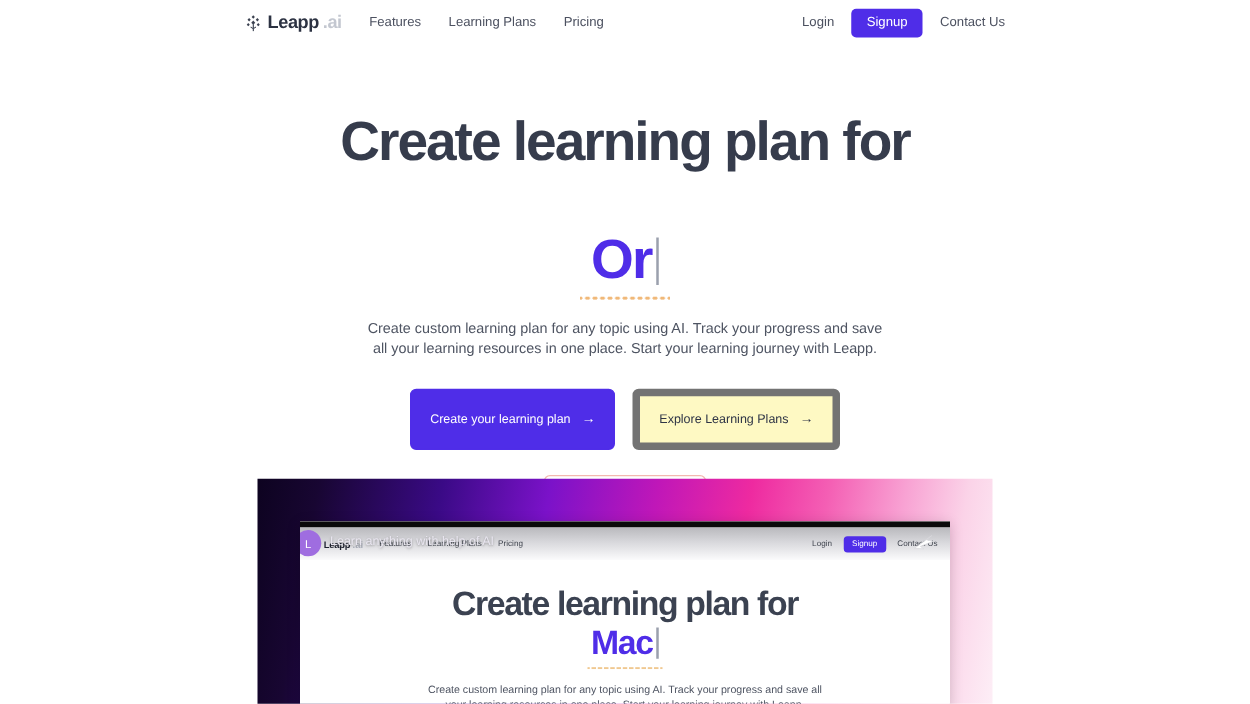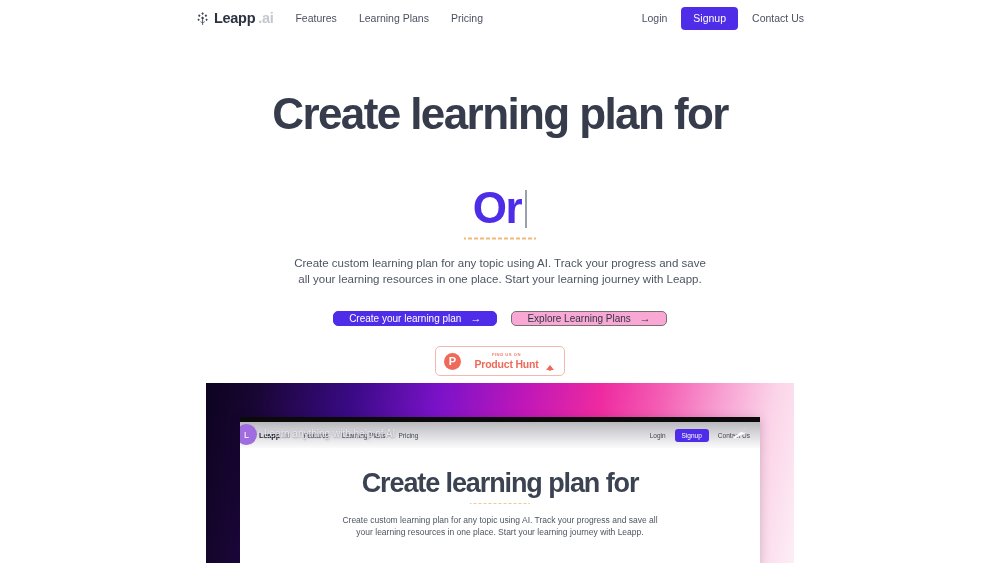--- a/index.html
+++ b/index.html
@@ -95,27 +95,27 @@
   }
   .cta-row {
     margin-top: 24px;
     display: flex;
     justify-content: center;
     gap: 14px;
   }
   .cta {
     display: inline-flex; align-items: center; gap: 9px;
     font-size: 10px;
-    padding: 1px 15px;
+    padding: 13px 15px;
     border-radius: 5px;
     cursor: pointer;
     white-space: nowrap;
   }
   .cta-primary { background: #4f2de8; color: #fff; border: 1px solid #4f2de8; }
-  .cta-secondary { background: #f9a8d4; color: #2f3546; border: 1px solid #737373; }
+  .cta-secondary { background: #fef9c3; color: #2f3546; border: 6px solid #737373; }
   .arrow { font-size: 11px; line-height: 1; }
 
   
   .ph-wrap { margin-top: 20px; display: flex; justify-content: center; }
   .ph-badge {
     width: 130px; height: 30px;
     border: 1px solid #f3b8b0;
     border-radius: 5px;
     background: #fff;
     display: flex; align-items: center;
@@ -345,18 +345,22 @@
       <div class="avatar">L</div>
       <div class="overlay-text">Learn anything with help of AI</div>
 
       <svg class="cursor-glyph" viewBox="0 0 24 24">
         <path d="M4 17 L19 6 L14 9.5 L20 11 L9 15.5 L12 17.5 Z" fill="#ffffff" stroke="#d8d8dc" stroke-width="0.6"></path>
       </svg>
     </div>
 
     <div class="inner-hero">
       <div class="inner-headline">Create learning plan for</div>
+      <div class="inner-sub-row">
+        <span class="inner-typed">Mac</span>
+        <span class="inner-caret"></span>
+      </div>
       <div class="inner-dotline"></div>
       <p class="inner-subtitle">Create custom learning plan for any topic using AI. Track your progress and save all your learning resources in one place. Start your learning journey with Leapp.</p>
 
     </div>
   </div>
 </div>
 
 </body></html>

